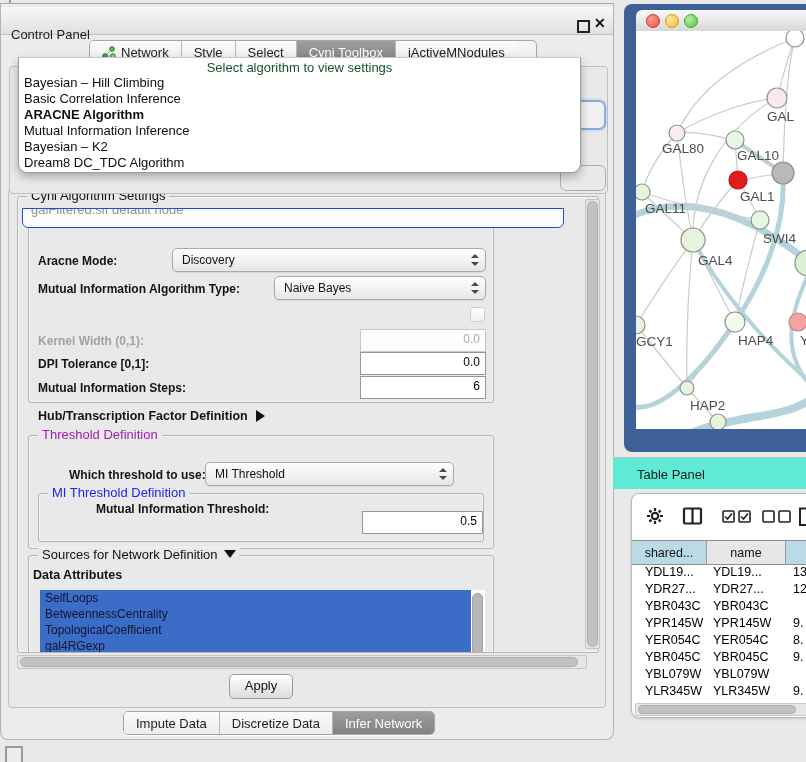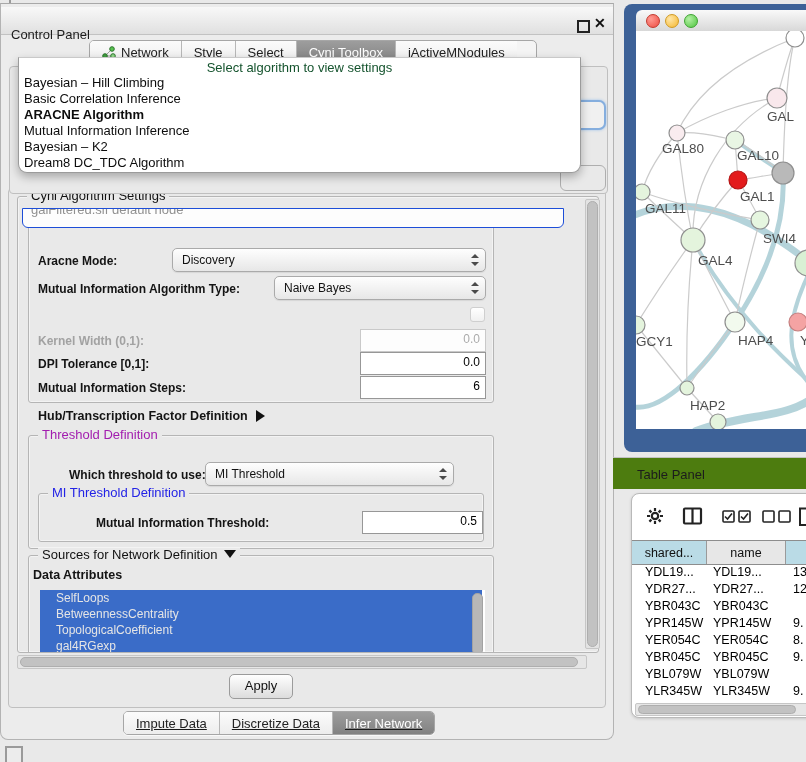--- a/index.html
+++ b/index.html
@@ -59,43 +59,43 @@
   .tfield{position:absolute;height:19px;background:#fff;border:1px solid #979797;
     font-size:12px;text-align:right;padding:2px 5px 0 2px;color:#000;}
   .tfield.dis{border-color:#c9c9c9;color:#ababab;background:#fdfdfd;}
   .checkbox{position:absolute;width:13px;height:13px;border:1px solid #cfcfcf;border-radius:3px;
     background:linear-gradient(#fff,#f0f0f0);}
   .tri-right{display:inline-block;width:0;height:0;border-top:6px solid transparent;
     border-bottom:6px solid transparent;border-left:9px solid #111;margin-left:8px;vertical-align:-2px;}
   .tri-down{display:inline-block;width:0;height:0;border-left:6px solid transparent;
     border-right:6px solid transparent;border-top:8px solid #111;margin-left:6px;vertical-align:1px;}
   #attr-list{left:38px;top:581px;width:445px;height:68px;background:#fff;overflow:hidden;}
-  .attr-item{height:16px;line-height:16px;padding-left:16px;font-size:12px;color:#e5e5e5;background:#3a6cc8;width:426px;}
+  .attr-item{height:16px;line-height:16px;padding-left:5px;font-size:12px;color:#0f172a;background:#3a6cc8;width:426px;}
   #attr-scroll{position:absolute;right:2px;top:3px;width:9px;height:60px;background:#b7b7b7;border-radius:5px;border:1px solid #a2a2a2;}
   .vscroll{position:absolute;background:#e3e3e3;border:1px solid #c6c6c6;border-radius:2px;}
   .vscroll .thumb{position:absolute;left:1px;top:1px;right:1px;bottom:1px;background:#c2c2c2;border-radius:6px;border:1px solid #aeaeae;}
   .hscroll{position:absolute;background:#e6e6e6;border:1px solid #c6c6c6;border-radius:2px;}
   .hscroll .thumb{position:absolute;left:2px;top:1px;bottom:1px;background:#c2c2c2;border-radius:6px;border:1px solid #aeaeae;}
   #apply-btn{left:228px;top:673px;width:62px;height:23px;border:1px solid #9b9b9b;border-radius:5px;
     background:linear-gradient(#fff,#dcdcdc);font-size:13px;color:#111;text-align:center;line-height:22px;}
-  #bottom-tabbar{left:123px;top:711px;text-decoration:underline;}
+  #bottom-tabbar{left:123px;top:711px;}
   #mini-icon{left:5px;top:746px;width:14px;height:14px;border:2px solid #9a9a9a;background:#ececec;}
   #top-tick{left:9px;top:0;width:2px;height:4px;background:#9a9a9a;}
   
   #net-window{left:624px;top:4px;width:188px;height:448px;background:#3d6197;border-radius:8px 0 0 8px;}
   #net-titlebar{left:636px;top:10px;width:176px;height:21px;background:linear-gradient(#f9f9f9,#d8d8d8);
     border-bottom:1px solid #8f8f8f;border-radius:6px 0 0 0;}
   .light{position:absolute;top:4px;width:12px;height:12px;border-radius:50%;}
   #light-red{left:10px;background:radial-gradient(circle at 4px 4px,#ff9b93,#ee4d42);border:1px solid #c2392f;}
   #light-yellow{left:29px;background:radial-gradient(circle at 4px 4px,#ffe6a8,#f5b72e);border:1px solid #d09a23;}
   #light-green{left:48px;background:radial-gradient(circle at 4px 4px,#b4f0a5,#4fc53f);border:1px solid #3fa332;}
   #net-canvas{left:636px;top:31px;width:176px;height:398px;background:#fff;}
   .nlabel{font-size:13.5px;fill:#4d4d4d;font-family:"Liberation Sans",sans-serif;}
   
-  #table-titlebar{left:613px;top:457px;width:193px;height:31px;background:#4d7c0f;border-top:1px solid #c2c2c2;}
+  #table-titlebar{left:613px;top:457px;width:193px;height:31px;background:#5eead4;border-top:1px solid #c2c2c2;}
   #table-title{left:24px;top:9px;font-size:13px;color:#1c1c1c;}
   #table-card{left:631px;top:493px;width:185px;height:223px;background:#fff;
     border:1px solid #b9b9b9;border-radius:8px 0 0 8px;box-shadow:0 1px 3px rgba(0,0,0,.15);}
   .ticon{position:absolute;top:13px;color:#232323;}
   #tbl-header{position:absolute;left:0;top:46px;width:185px;height:23px;border-top:1px solid #8d8d8d;border-bottom:1px solid #8d8d8d;display:flex;}
   .hcell{height:100%;display:flex;align-items:center;justify-content:center;font-size:12.5px;color:#111;
     border-right:1px solid #9a9a9a;box-sizing:border-box;}
   .hc-blue{background:#badbe6;}
   .hc-gray{background:#e7e7e7;}
   #tbl-rows{position:absolute;left:0;top:70px;width:185px;height:138px;overflow:hidden;}
@@ -209,21 +209,21 @@
       <div class="combo" style="left:187px;top:265px;width:247px;">
         <span class="combo-text">MI Threshold</span>
         <span class="spin">
             <i class="up"></i>
             <i class="dn"></i>
           </span>
       </div>
 
       <div class="gbox" style="left:20px;top:296px;width:444px;height:47px;"></div>
       <div class="legend blue" style="left:30px;top:289px;">MI Threshold Definition</div>
-      <div class="flabel" style="left:30px;top:319px;padding-left:48px;">Mutual Information Threshold:</div>
+      <div class="flabel" style="left:30px;top:305px;padding-left:48px;">Mutual Information Threshold:</div>
       <div class="tfield" style="left:344px;top:314px;width:112px;">0.5</div>
 
       <div class="gbox" style="left:10px;top:358px;width:464px;height:140px;"></div>
       <div class="legend" style="left:20px;top:351px;">
         <span>Sources for Network Definition</span><span class="tri-down"></span>
       </div>
       <div class="flabel" style="left:15px;top:371px;font-size:12.5px;">Data Attributes</div>
 
       <div class="abs" id="attr-list" style="left:22px;top:393px;">
         <div class="attr-item">SelfLoops</div>

